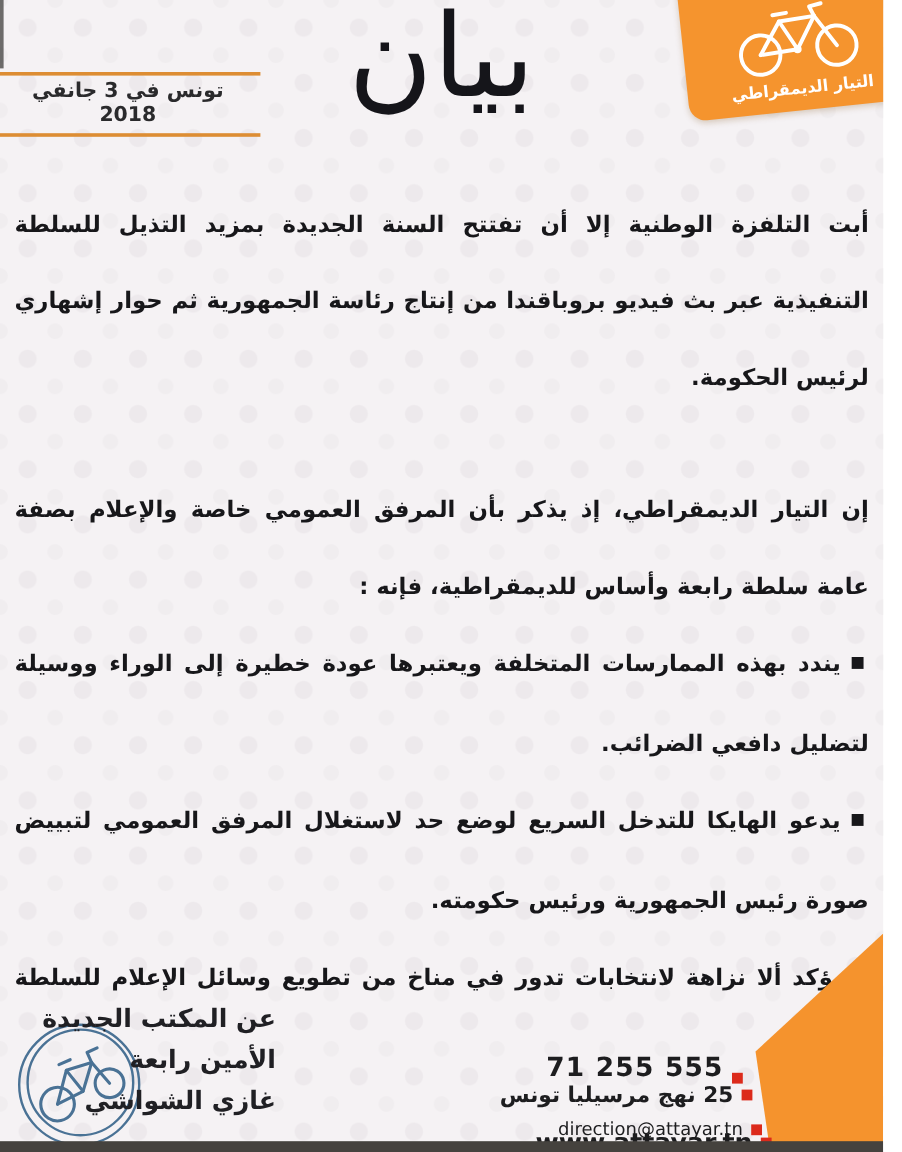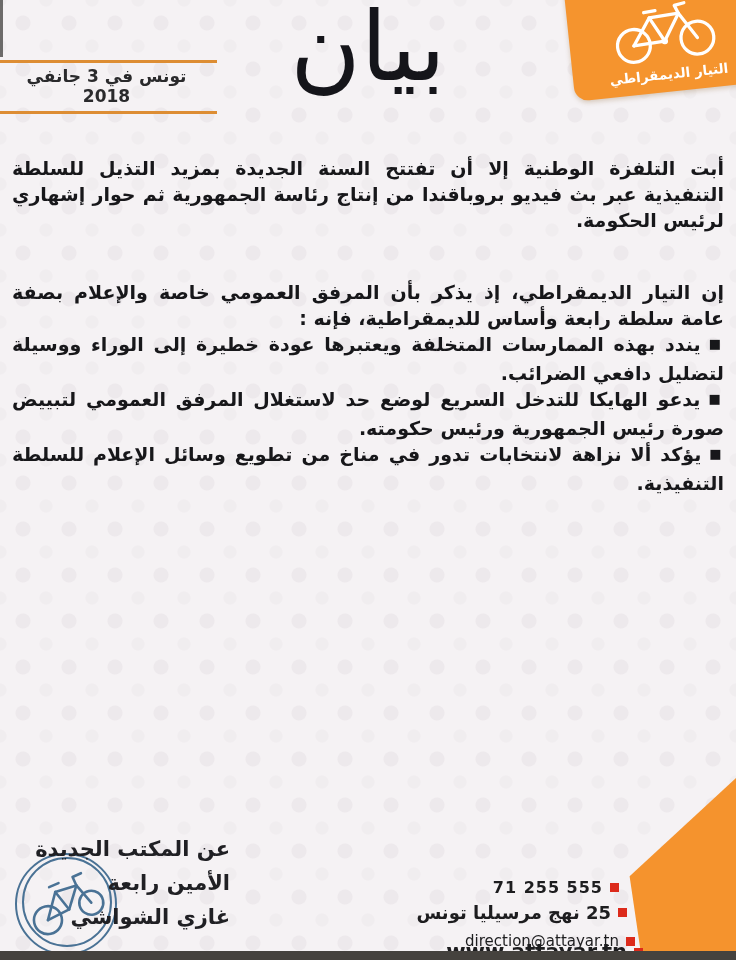--- a/index.html
+++ b/index.html
@@ -40,21 +40,21 @@
     display:flex;flex-direction:column;align-items:center;justify-content:flex-end;
     padding-bottom:10px;box-sizing:border-box;
   }
   .party-badge .bike{width:108px;height:64px;}
   .party-name{color:#fff;font-size:13.5px;font-weight:bold;direction:rtl;margin-top:2px;}
 
   
   .body-text{
     position:absolute;top:155px;left:12px;right:12px;
     direction:rtl;text-align:justify;
-    font-size:19px;font-weight:bold;line-height:26px;color:#17171a;
+    font-size:19px;font-weight:bold;line-height:64px;color:#17171a;
   }
   .body-text p{margin:0;}
   .body-text p.p1{margin-bottom:46px;}
   .bmark{font-size:13px;margin-left:8px;position:relative;top:-3px;}
 
   
   .signature{
     position:absolute;left:18px;top:832px;width:212px;
     direction:rtl;text-align:right;
     font-size:21px;font-weight:bold;color:#202024;line-height:34px;z-index:3;
@@ -69,21 +69,21 @@
     z-index:1;
   }
   .bottom-bar{position:absolute;left:0;right:0;bottom:0;height:9px;background:#45423e;z-index:5;}
 
   
   .contact-row{
     position:absolute;display:flex;align-items:center;gap:7px;
     white-space:nowrap;z-index:4;color:#1d1d1f;
   }
   .contact-row .sq{width:9px;height:9px;background:#dc2a1b;flex:none;}
-  .row-phone{top:878px;right:117px;font-size:16px;font-weight:bold;letter-spacing:1px;}
+  .row-phone{top:878px;right:117px;font-size:22px;font-weight:bold;letter-spacing:1px;align-items:flex-end;}
   .row-address{top:902px;right:109px;font-size:18px;font-weight:bold;}
   .row-address .txt{direction:rtl;}
   .row-email{top:932px;right:101px;font-size:15px;}
   .row-web{top:940px;right:93px;font-size:21px;font-weight:bold;}
 </style>
 </head>
 <body>
 
 <div class="page">
 

